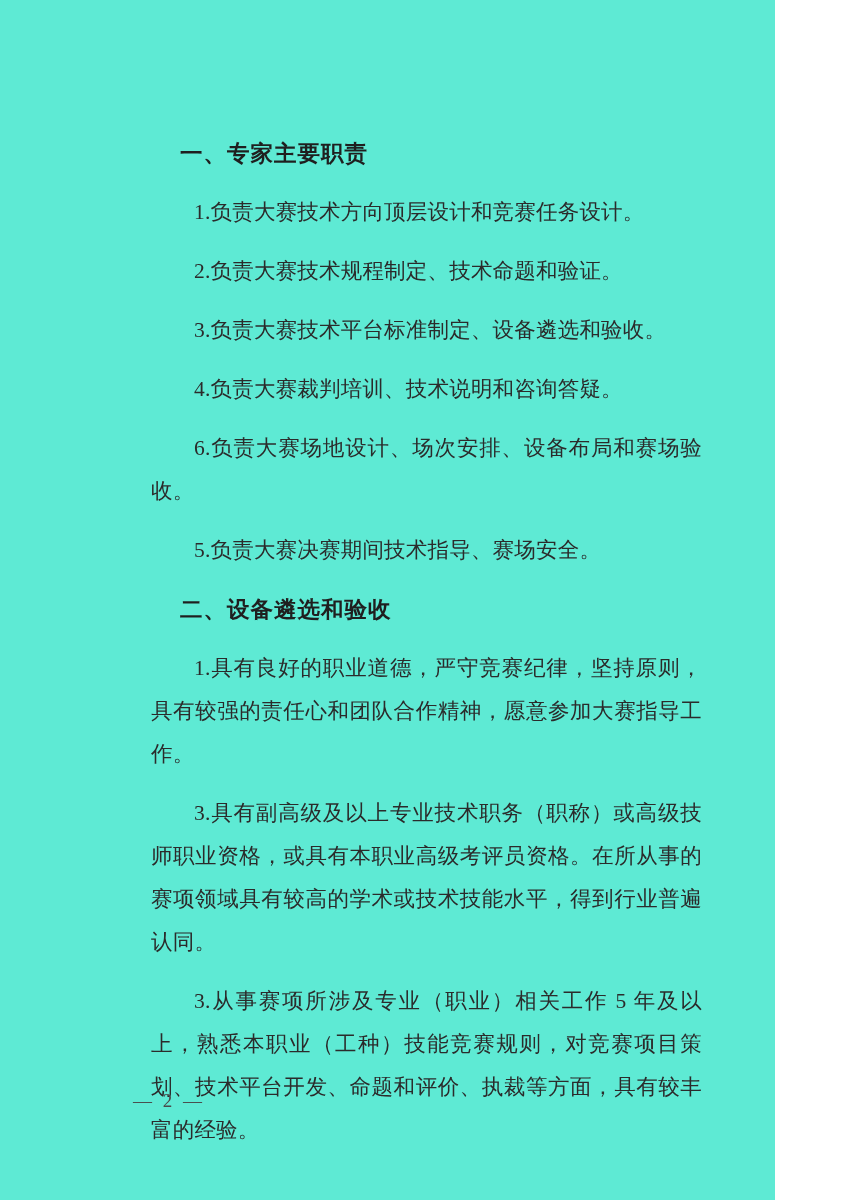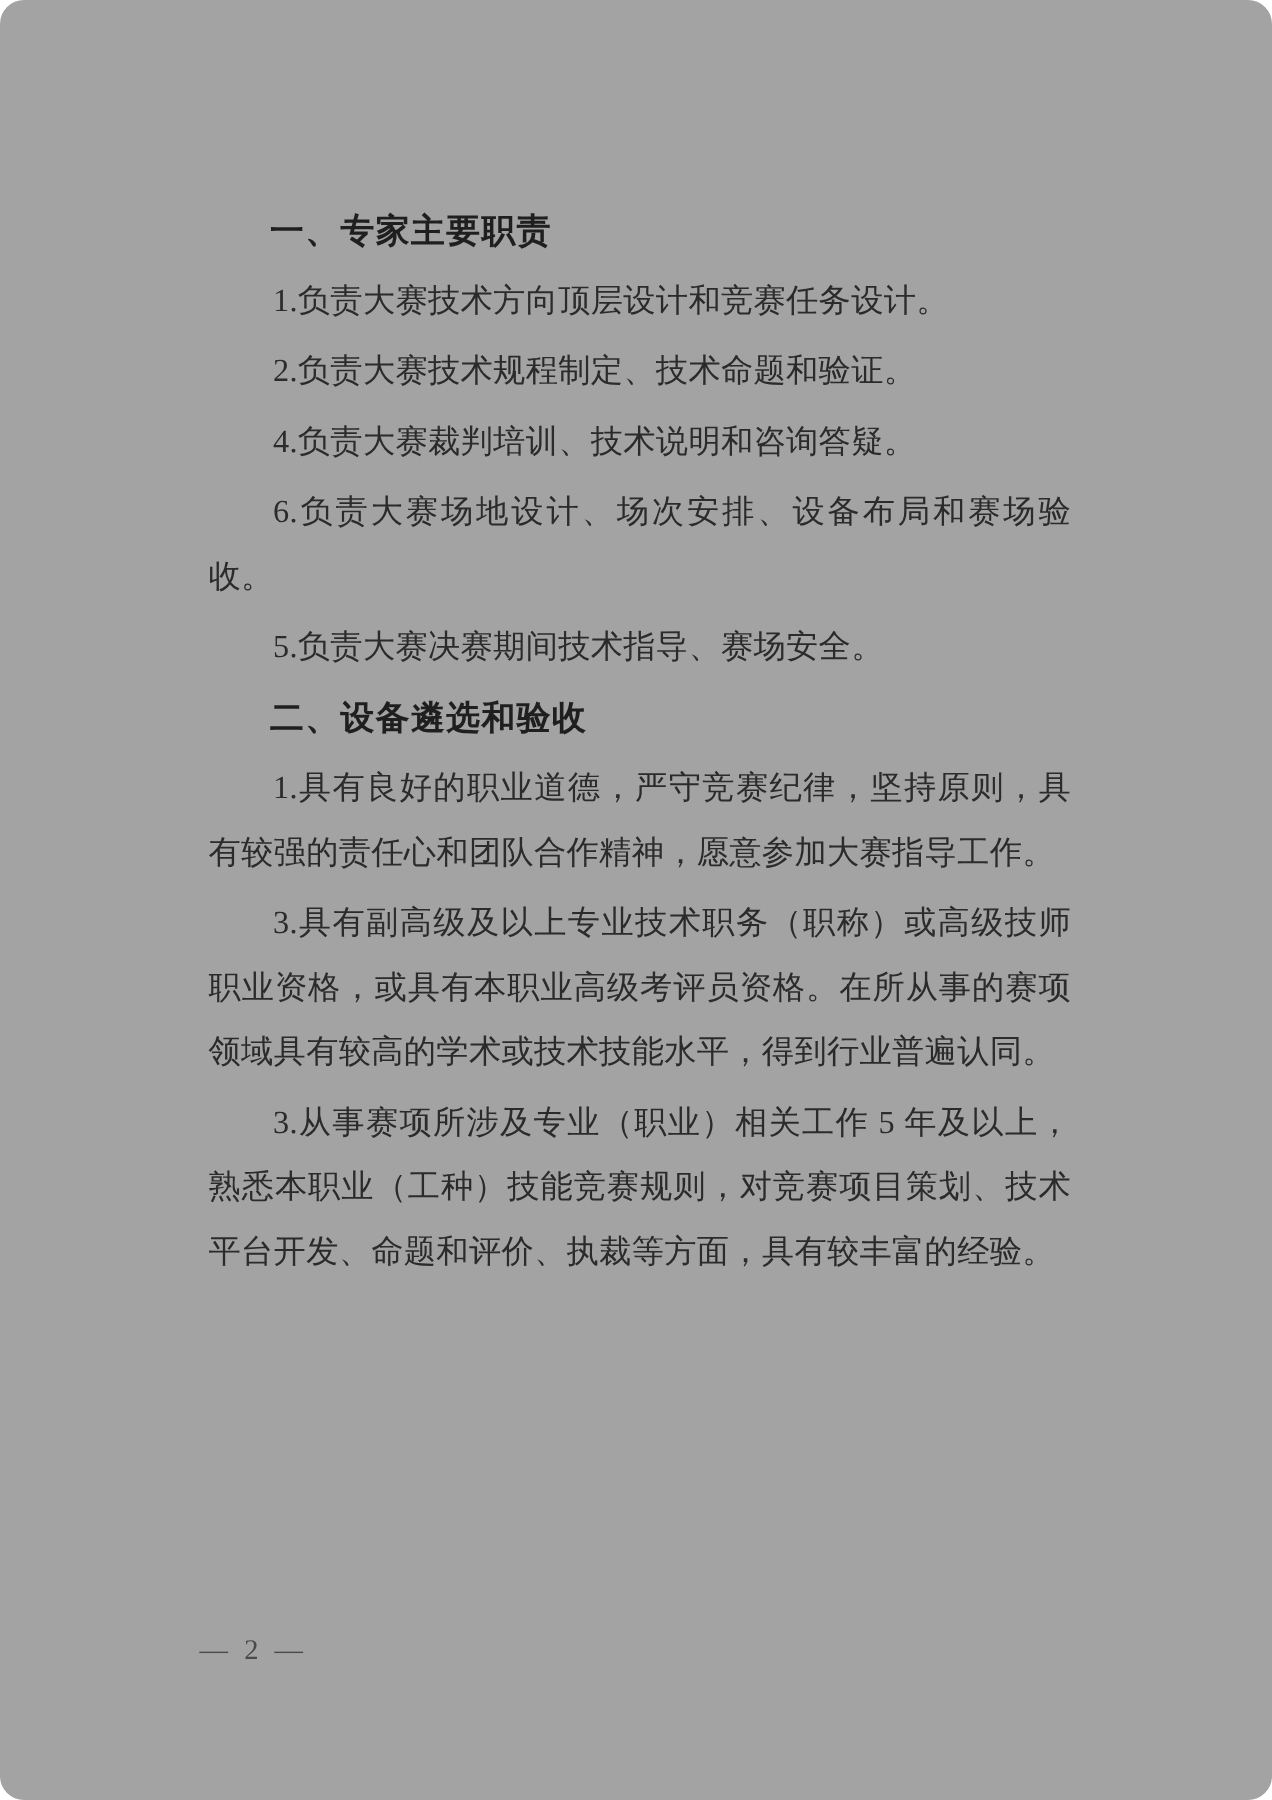--- a/index.html
+++ b/index.html
@@ -2,26 +2,25 @@
 <html><head>
 <meta charset="utf-8">
 <style>
   html, body {
     margin: 0;
     padding: 0;
     background: #ffffff;
   }
   .page {
     position: relative;
-    width: 848px;
+    width: 775px;
     height: 1200px;
-    background: #a3a3a3;
+    background: #5eead4;
     overflow: hidden;
     font-family: "Liberation Serif", "DejaVu Serif", serif;
-    border-radius: 16px;
   }
   .content {
     position: absolute;
     left: 135px;
     top: 132px;
     width: 583px;
     color: #2b2b2b;
   }
   .heading {
     font-family: "Liberation Sans", "DejaVu Sans", sans-serif;
@@ -29,21 +28,21 @@
     font-size: 22.5px;
     line-height: 43px;
     margin: 0;
     text-indent: 2em;
     letter-spacing: 1px;
     color: #1f1f1f;
   }
   .para {
     font-size: 21.5px;
     line-height: 43px;
-    margin: 4px;
+    margin: 16px;
     text-indent: 2em;
     text-align: justify;
     letter-spacing: 0.2px;
     color: #2b2b2b;
   }
   .page-number {
     position: absolute;
     left: 133px;
     top: 1087px;
     font-size: 19px;
@@ -56,20 +55,21 @@
 </head>
 <body>
 
 <div class="page">
   <div class="content">
 
     <h2 class="heading">一、专家主要职责</h2>
 
     <p class="para">1.负责大赛技术方向顶层设计和竞赛任务设计。</p>
     <p class="para">2.负责大赛技术规程制定、技术命题和验证。</p>
+    <p class="para">3.负责大赛技术平台标准制定、设备遴选和验收。</p>
     <p class="para">4.负责大赛裁判培训、技术说明和咨询答疑。</p>
     <p class="para">6.负责大赛场地设计、场次安排、设备布局和赛场验收。</p>
     <p class="para">5.负责大赛决赛期间技术指导、赛场安全。</p>
 
     <h2 class="heading">二、设备遴选和验收</h2>
 
     <p class="para">1.具有良好的职业道德，严守竞赛纪律，坚持原则，具有较强的责任心和团队合作精神，愿意参加大赛指导工作。</p>
     <p class="para">3.具有副高级及以上专业技术职务（职称）或高级技师职业资格，或具有本职业高级考评员资格。在所从事的赛项领域具有较高的学术或技术技能水平，得到行业普遍认同。</p>
     <p class="para">3.从事赛项所涉及专业（职业）相关工作 5 年及以上，熟悉本职业（工种）技能竞赛规则，对竞赛项目策划、技术平台开发、命题和评价、执裁等方面，具有较丰富的经验。</p>
 

